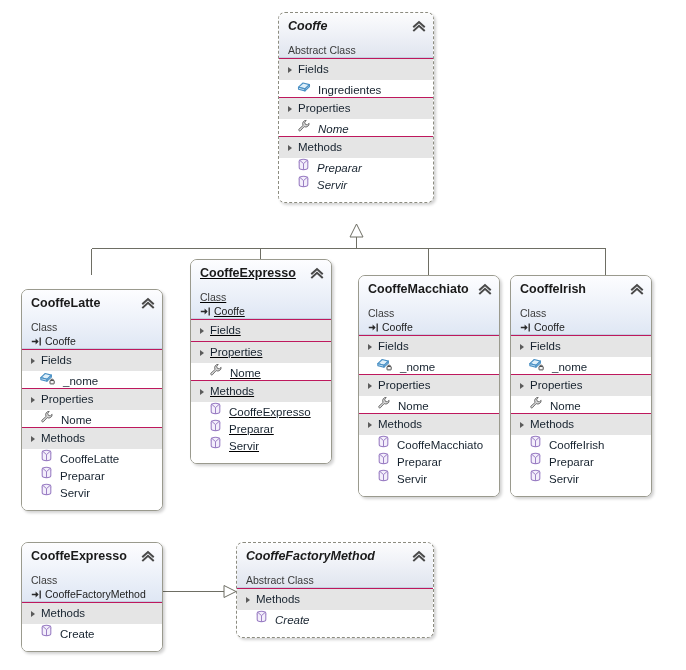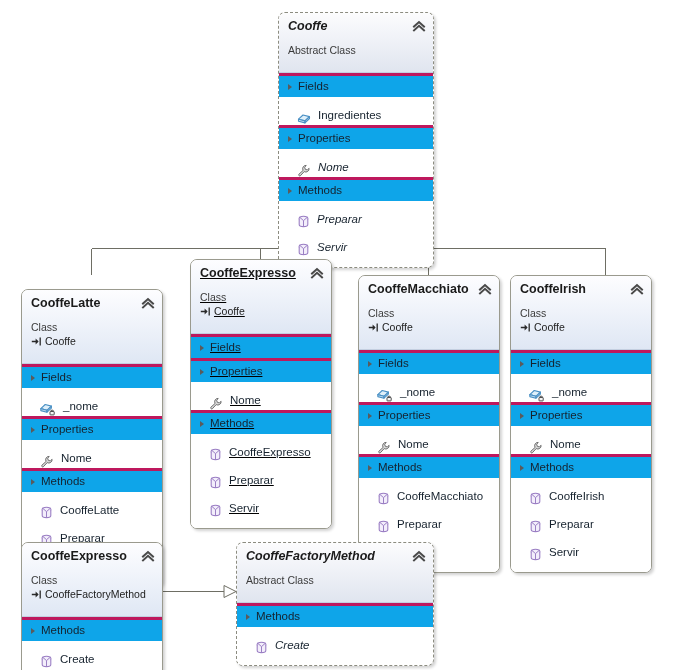--- a/index.html
+++ b/index.html
@@ -34,21 +34,21 @@
     box-shadow: 2px 2px 3px rgba(0,0,0,0.18);
     overflow: hidden;
   }
   .uml-class.abstract {
     border: 1px dashed #8c8c80;
   }
 
   .uml-header {
     position: relative;
     box-sizing: border-box;
-    padding: 6px 9px 15px 9px;
+    padding: 6px 9px 0 9px;
     background: linear-gradient(to bottom, #fdfdff 0%, #f2f5fb 38%, #dfe7f4 100%);
     border-bottom: 1px solid #c4cfe0;
   }
   .uml-class.abstract > .uml-header {
     background: linear-gradient(to bottom, #fcfcfd 0%, #f1f3f8 40%, #e0e5ef 100%);
   }
 
   .cls-name {
     font-size: 12.5px;
     font-weight: bold;
@@ -85,33 +85,33 @@
 
   
   .uml-body { background: #ffffff; }
 
   .section-row {
     display: flex;
     align-items: center;
     gap: 6px;
     height: 21px;
     padding-left: 8px;
-    background: #0ea5e9;
-    border-top: 3px solid #be185d;
+    background: #e5e5e5;
+    border-top: 1px solid #be185d;
     font-size: 11.5px;
     color: #16222e;
     cursor: pointer;
   }
   .section-row .sec-label { line-height: 21px; }
 
   .member-row {
     display: flex;
-    align-items: flex-end;
+    align-items: flex-start;
     gap: 7px;
-    height: 28px;
+    height: 17px;
     padding-left: 18px;
     background: #ffffff;
     font-size: 11.5px;
     color: #16222e;
     cursor: default;
   }
   .member-row.italic .mem-label { font-style: italic; }
   .member-row .mem-label { line-height: 20px; }
 
   .uml-footer { height: 10px; background: #ffffff; }

